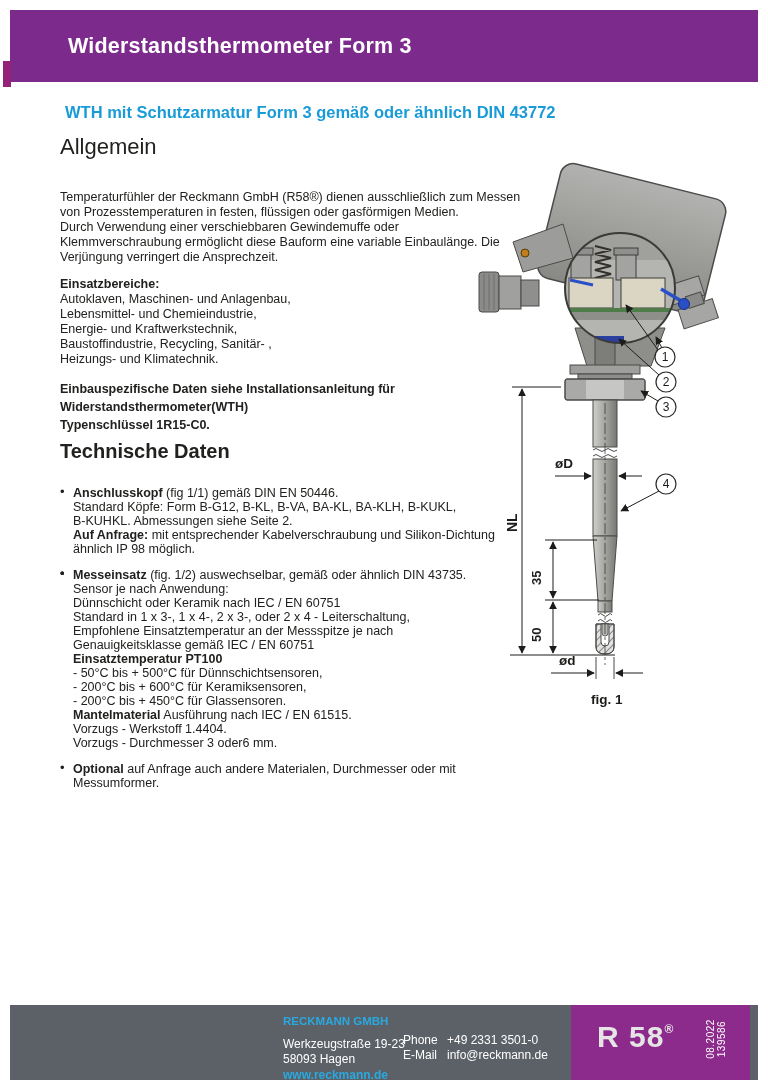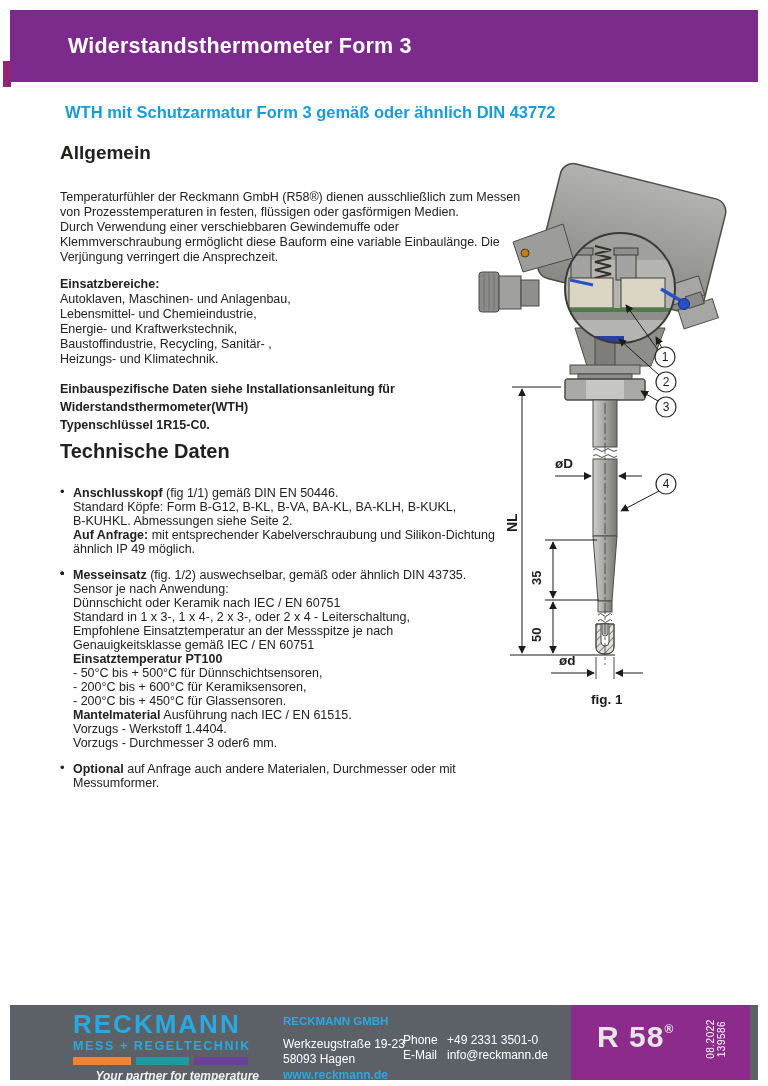--- a/index.html
+++ b/index.html
@@ -10,21 +10,21 @@
   *{margin:0;padding:0;box-sizing:border-box}
   html,body{background:#fff}
   body{font-family:"Liberation Sans","DejaVu Sans",sans-serif;color:var(--ink);}
   .page{position:relative;width:768px;height:1086px;background:#fff;overflow:hidden}
 
   .band{position:absolute;left:10px;top:10px;width:748px;height:72px;background:var(--purple)}
   .band-title{position:absolute;left:58px;top:0;height:72px;line-height:72px;color:#fff;font-size:21.5px;font-weight:bold;letter-spacing:.2px}
   .accent{position:absolute;left:3px;top:61px;width:8px;height:26px;background:var(--accent)}
 
   .subtitle{position:absolute;left:65px;top:103px;font-size:16.5px;font-weight:bold;color:var(--blue)}
-  .h-allgemein{position:absolute;left:60px;top:142px;font-size:19px;font-weight:bold}
+  .h-allgemein{position:absolute;left:60px;top:134px;font-size:22px;font-weight:normal}
   .p1{position:absolute;left:60px;top:190px;width:474px;font-size:12.5px;line-height:15px;white-space:pre-line}
   .einsatz{position:absolute;left:60px;top:277px;width:474px;font-size:12.5px;line-height:15px}
   .einsatz .lbl{font-weight:bold}
   .einsatz .body{white-space:pre-line}
   .hinweis{position:absolute;left:60px;top:380px;width:474px;font-size:12.5px;line-height:18px;font-weight:bold;white-space:pre-line}
   .h-tech{position:absolute;left:60px;top:440px;font-size:20px;font-weight:bold}
 
   .bullets{position:absolute;left:60px;top:486px;width:482px;font-size:12.5px;line-height:14px}
   .bullet{position:relative;padding-left:13px;margin-bottom:12px}
   .bullet .dot{position:absolute;left:0;top:-1px;font-size:13px}
@@ -88,21 +88,21 @@
 Widerstandsthermometer(WTH)
 Typenschlüssel 1R15-C0.</div>
 
   <div class="h-tech">Technische Daten</div>
 
   <div class="bullets" id="bullets">
       <div class="bullet"><span class="dot">•</span><span class="runs"><span class="b">Anschlusskopf</span><span> (fig 1/1) gemäß DIN EN 50446.
 Standard Köpfe: Form B-G12, B-KL, B-VA, BA-KL, BA-KLH, B-KUKL,
 B-KUHKL. Abmessungen siehe Seite 2.
 </span><span class="b">Auf Anfrage:</span><span> mit entsprechender Kabelverschraubung und Silikon-Dichtung
-ähnlich IP 49 möglich.</span></span></div>
+ähnlich IP 98 möglich.</span></span></div>
       <div class="bullet"><span class="dot">•</span></div>
       <div class="bullet"><span class="dot">•</span></div>
       <div class="bullet"><span class="dot">•</span><span class="runs"><span class="b">Messeinsatz</span><span> (fig. 1/2) auswechselbar, gemäß oder ähnlich DIN 43735.
 Sensor je nach Anwendung:
 Dünnschicht oder Keramik nach IEC / EN 60751
 Standard in 1 x 3-, 1 x 4-, 2 x 3-,  oder 2 x 4 - Leiterschaltung,
 Empfohlene Einsatztemperatur an der Messspitze je nach
 Genauigkeitsklasse gemäß IEC / EN 60751
 </span><span class="b">Einsatztemperatur PT100</span><span>
 - 50°C bis + 500°C für Dünnschichtsensoren,
@@ -237,30 +237,20 @@
         <text transform="translate(66 425) rotate(-90)" font-size="13" font-weight="600">35</text>
         <text transform="translate(66 482) rotate(-90)" font-size="13" font-weight="600">50</text>
         <text x="80" y="308" font-size="13.5" font-weight="600">øD</text>
         <text x="84" y="505" font-size="13.5" font-weight="600">ød</text>
         <text x="116" y="544" font-size="13.5" font-weight="bold">fig. 1</text>
       </g>
     </svg>
   </div>
 
   <div class="footer">
-    <div class="logo">
-      <div class="logo-name">RECKMANN</div>
-      <div class="logo-sub">MESS + REGELTECHNIK</div>
-      <div class="bars">
-        <div class="bar-o"></div>
-        <div class="bar-t"></div>
-        <div class="bar-p"></div>
-      </div>
-      <div class="tagline">Your partner for temperature</div>
-    </div>
 
     <div class="company">
       <div class="cname">RECKMANN GMBH</div>
       <div class="addr">Werkzeugstraße 19-23
 58093 Hagen</div>
       <div class="www">www.reckmann.de</div>
     </div>
 
     <div class="contact">
       <div class="row"><span class="k">Phone</span><span>+49 2331 3501-0</span></div>

